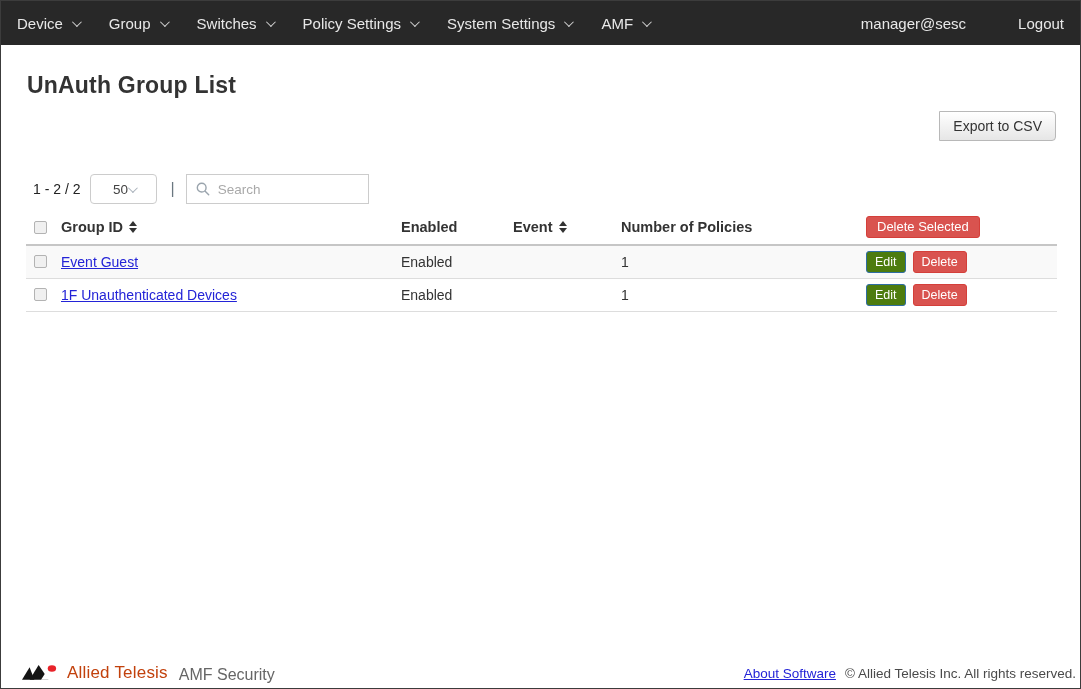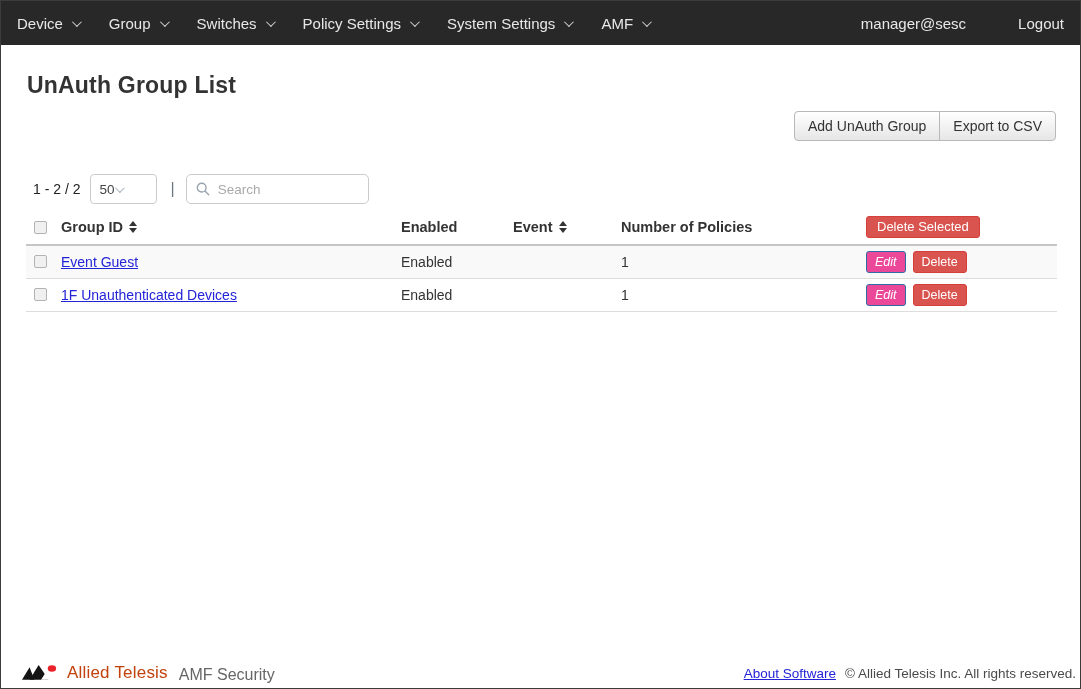--- a/index.html
+++ b/index.html
@@ -40,30 +40,30 @@
     background:linear-gradient(#ffffff,#e6e6e6); border:1px solid #b8b8b8;
     padding:5px 13px; height:30px; line-height:18px;
   }
   .btn-default:first-child { border-radius:4px 0 0 4px; }
   .btn-default:last-child { border-radius:0 4px 4px 0; margin-left:-1px; }
 
   .toolbar { display:flex; align-items:center; margin-top:33px; margin-left:8px; }
   .range-text { font-size:14px; color:#222; margin-right:10px; white-space:nowrap; }
   .page-size {
     width:67px; height:30px; border:1px solid #ccc; border-radius:4px;
-    display:flex; align-items:center; justify-content:flex-start;
+    display:flex; align-items:center; justify-content:center;
     padding:0 8px; font-size:13.5px; color:#444; cursor:pointer; background:#fff;
   }
   .page-size .chev { border-color:#a9b2bb; margin-left:0; transform:rotate(45deg) translateY(-2px); }
   .sep { color:#6a7780; font-size:16px; margin:0 11px 0 13px; }
   .search-box {
     position:relative; width:183px; height:30px;
   }
   .search-box input {
-    width:100%; height:100%; border:1px solid #ccc; border-radius:5px;
+    width:100%; height:100%; border:1px solid #ccc; border-radius:0;
     padding:0 8px 0 31px; font-size:13.5px; color:#333; outline:none;
     font-family:inherit;
   }
   .search-box input::placeholder { color:#a9a9a9; }
   .search-icon { position:absolute; left:10px; top:8px; pointer-events:none; }
 
   
   table { border-collapse:collapse; table-layout:fixed; width:1031px; margin:7px 1px 0 1px; }
   thead th {
     font-size:14.5px; font-weight:700; color:#333; text-align:left;
@@ -86,21 +86,21 @@
   .sort-icon { display:inline-flex; flex-direction:column; margin-left:6px; row-gap:2px; }
   .tri-up { width:0; height:0; border-left:4.5px solid transparent; border-right:4.5px solid transparent; border-bottom:5px solid #333; }
   .tri-down { width:0; height:0; border-left:4.5px solid transparent; border-right:4.5px solid transparent; border-top:5px solid #333; }
 
   a.grid-link { color:#2323d7; text-decoration:underline; cursor:pointer; font-size:14px; }
 
   .btn-danger, .btn-primary {
     font-family:inherit; color:#fff; border-radius:3px; cursor:pointer; line-height:16px;
   }
   .btn-danger { background:#d9534f; border:1px solid #d43f3a; }
-  .btn-primary { background:#ec4899; border:1px solid #2e6da4;font-style:italic; }
+  .btn-primary { background:#4d7c0f; border:1px solid #2e6da4; }
   .btn-del-selected { font-size:13px; padding:2px 10px; height:22px; }
   .btn-xs { font-size:12.5px; padding:2px 8px; height:22px; }
   .row-actions { display:flex; column-gap:7px; align-items:center; }
   .th-actions { padding-left:2px !important; }
 
   
   .footer {
     position:absolute; left:0; right:0; bottom:5px;
     display:flex; align-items:center; padding:0 4px 0 21px;
   }
@@ -148,21 +148,20 @@
       <span class="nav-user">manager@sesc</span>
       <span class="nav-logout">Logout</span>
     </div>
   </div>
 
   <div class="content">
     <h1 class="page-title">UnAuth Group List</h1>
 
     <div class="actions-row">
       <div class="btn-group">
-        <button class="btn-default">Add UnAuth Group</button>
         <button class="btn-default">Export to CSV</button>
       </div>
     </div>
 
     <div class="toolbar">
       <span class="range-text">1 - 2 / 2</span>
       <div class="page-size">
         <span>50</span>
         <span class="chev"></span>
       </div>

